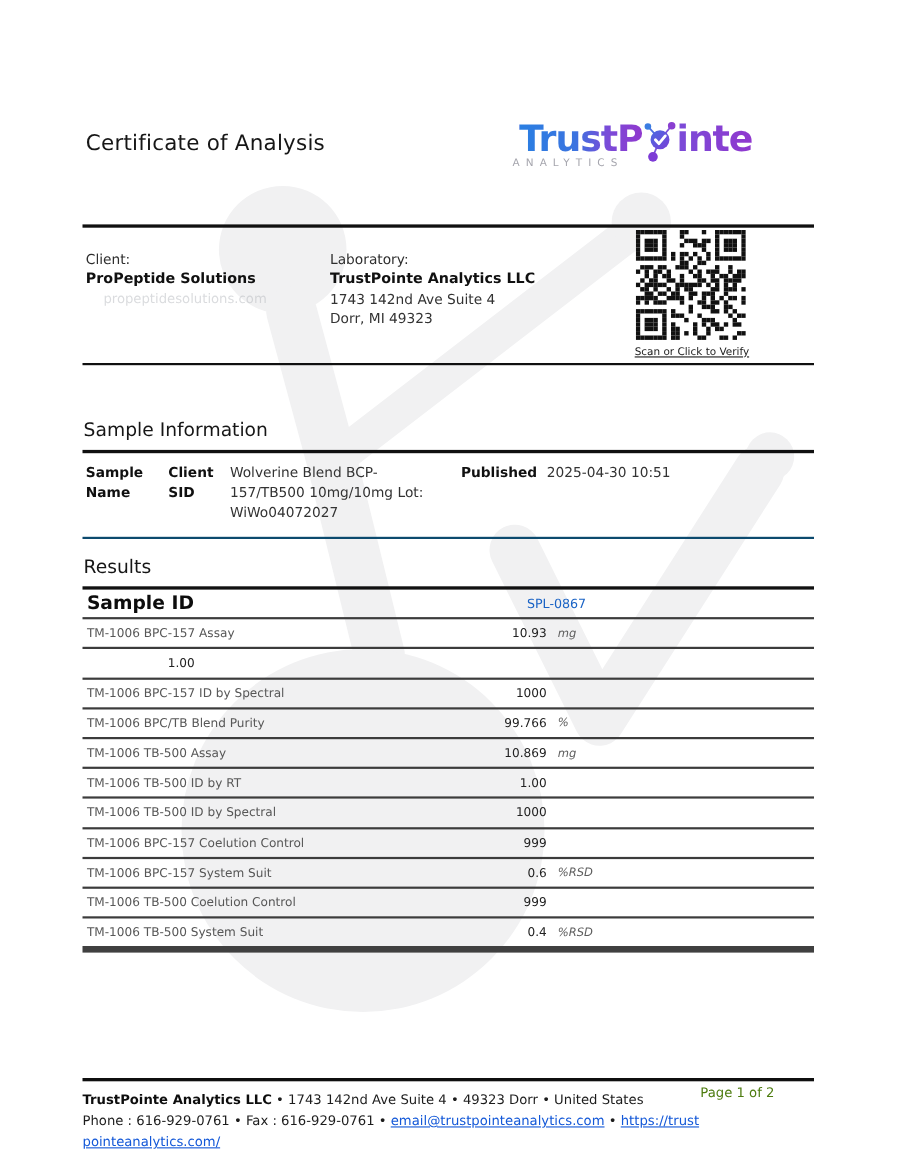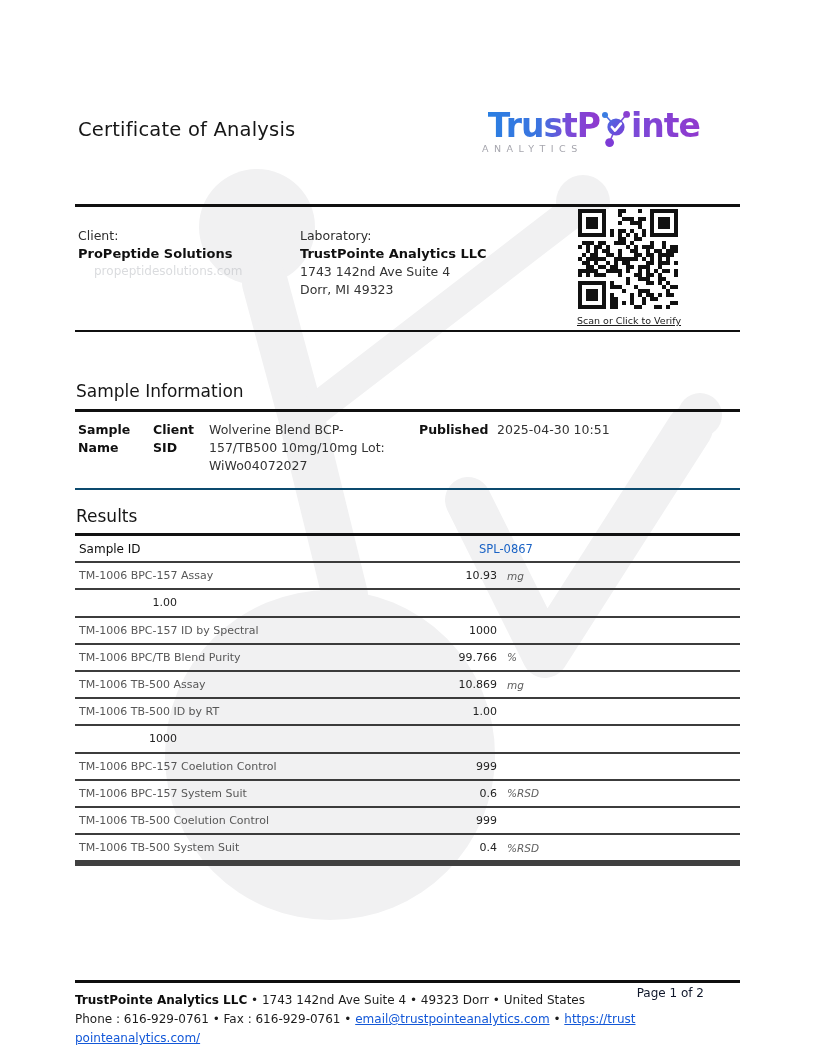--- a/index.html
+++ b/index.html
@@ -4,21 +4,21 @@
 <style>
   html,body{margin:0;padding:0;background:#ffffff;}
   .page{position:relative;width:780px;height:1056px;background:#fff;overflow:hidden;
         font-family:"DejaVu Sans","Liberation Sans",sans-serif;color:#333;}
   .wm{position:absolute;inset:0;z-index:0;}
   .content{position:absolute;inset:0;z-index:1;}
   .abs{position:absolute;}
 
   
   .doc-title{left:78px;top:118px;font-size:19.5px;color:#161616;letter-spacing:.2px;}
-  .logo{right:80px;top:108px;width:230px;text-align:right;}
+  .logo{right:96px;top:108px;width:230px;text-align:right;}
   .logo-line{display:flex;align-items:flex-end;justify-content:flex-end;}
   .brand{font-size:33px;font-weight:bold;letter-spacing:-1px;line-height:1;
          background:linear-gradient(90deg,#2a7fe2 0%,#3b74e0 45%,#7a4bd8 72%,#9038ce 100%);
          -webkit-background-clip:text;background-clip:text;color:transparent;}
   .brand-suffix{background:linear-gradient(90deg,#7a4bd8 0%,#9038ce 100%);
          -webkit-background-clip:text;background-clip:text;color:transparent;}
   .molecule{width:34px;height:40px;margin:0 -2px -6px -1px;}
   .tagline{font-size:9.5px;letter-spacing:5.5px;color:#a6a6ae;text-align:left;
            margin:1px 0 0 12px;}
 
@@ -52,31 +52,31 @@
   .st-l3{width:78px;}
   .st-v3{flex:1;color:#333;}
 
   
   .results-table{left:75px;top:533px;width:665px;border-top:3px solid #111;}
   .r-row{display:flex;align-items:center;height:25.2px;border-bottom:2px solid #3c3c3c;}
   .r-row:last-child{border-bottom:6px solid #404040;justify-content:space-between;}
   .r-label{flex:1;font-size:11px;color:#575757;padding-left:4px;white-space:nowrap;}
   .r-value{width:112px;text-align:right;font-size:11px;color:#222;padding-right:10px;box-sizing:border-box;}
   .r-unit{width:233px;font-size:10.5px;font-style:italic;color:#5e5e5e;box-sizing:border-box;}
-  .r-head .r-label{font-size:12px;font-weight:normal;color:#0d0d0d;}
+  .r-head .r-label{font-size:17px;font-weight:bold;color:#0d0d0d;}
   .r-head-value{width:345px;padding-left:84px;box-sizing:border-box;font-size:11.5px;
                 color:#1a63c5;}
 
   
   .footer{left:75px;top:980px;width:665px;border-top:3px solid #0f0f0f;padding-top:8px;
           box-sizing:border-box;font-size:12px;line-height:1.6;color:#1c1c1c;}
   .footer-text{width:562px;}
   .footer b{color:#0d0d0d;}
   .footer a{color:#1358d8;text-decoration:underline;word-break:break-all;cursor:pointer;}
-  .page-num{right:76px;top:986px;font-size:12px;color:#0f172a;}
+  .page-num{right:76px;top:986px;font-size:12px;color:#4d7c0f;}
 </style>
 </head>
 <body>
 
 <div class="page">
 
   <svg class="wm" width="816" height="1056" viewBox="0 0 816 1056">
     <g fill="#f1f1f2" stroke="#f1f1f2">
       <circle cx="257" cy="227" r="58" stroke="none"></circle>
       <path d="M265,283 L302,420" fill="none" stroke-width="46" stroke-linecap="round"></path>
@@ -473,20 +473,21 @@
     <div class="r-label">TM-1006 TB-500 Assay</div>
     <div class="r-value">10.869</div>
     <div class="r-unit">mg</div>
   </div>
           <div class="r-row">
     <div class="r-label">TM-1006 TB-500 ID by RT</div>
     <div class="r-value">1.00</div>
     <div class="r-unit"></div>
   </div>
           <div class="r-row">
+    <div class="r-label">TM-1006 TB-500 ID by Spectral</div>
     <div class="r-value">1000</div>
     <div class="r-unit"></div>
   </div>
           <div class="r-row">
     <div class="r-label">TM-1006 BPC-157 Coelution Control</div>
     <div class="r-value">999</div>
     <div class="r-unit"></div>
   </div>
           <div class="r-row">
     <div class="r-label">TM-1006 BPC-157 System Suit</div>

